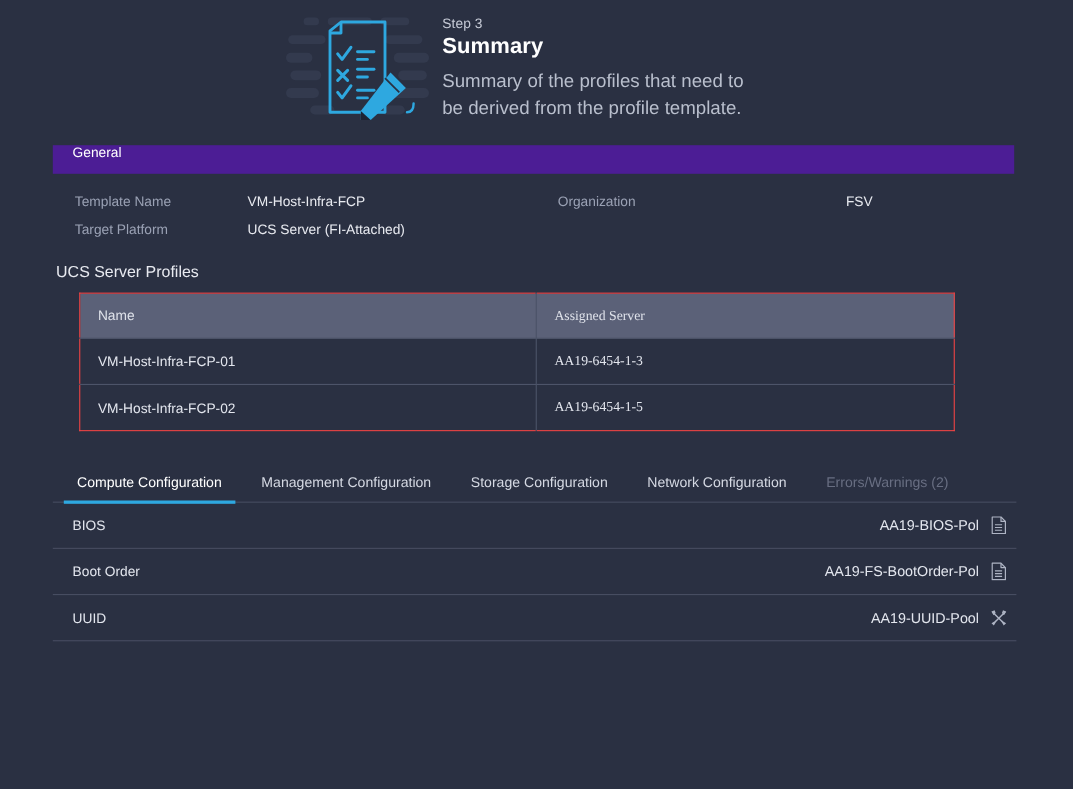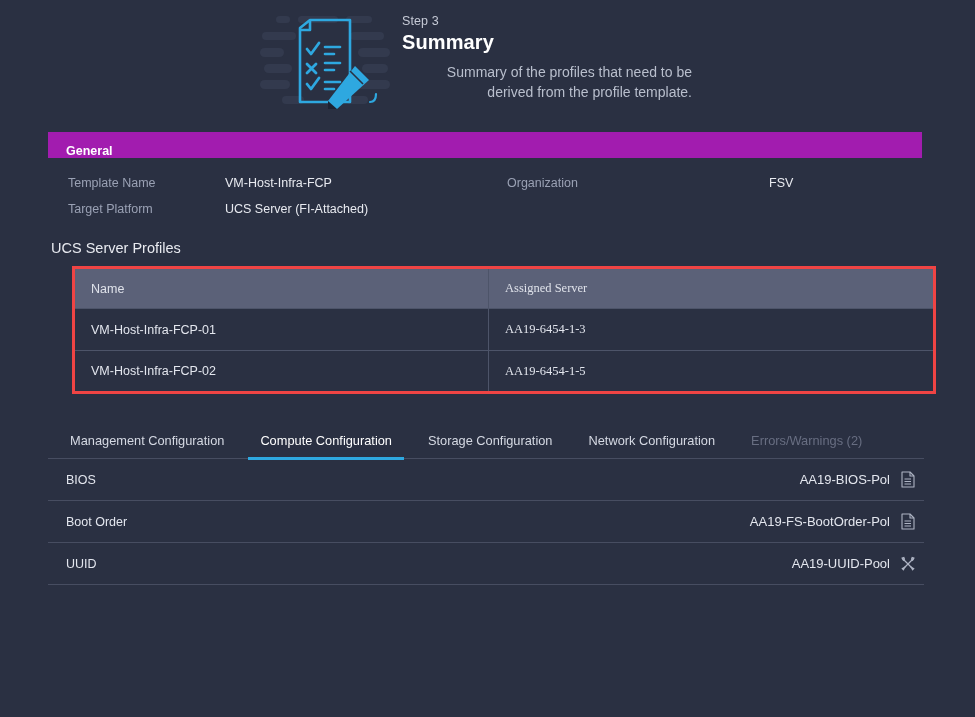--- a/index.html
+++ b/index.html
@@ -43,37 +43,35 @@
     margin-bottom: 3px;
   }
   .step-title {
     font-size: 20px;
     font-weight: bold;
     color: #ffffff;
     letter-spacing: 0.1px;
     margin-bottom: 8px;
   }
   .step-desc {
-    font-size: 14px;
+    font-size: 17px;
     color: #b9bfcd;
     line-height: 1.45;
     max-width: 290px;
-    text-align: right;
   }
 
   
   .section-bar {
     margin: 14px 53px 0 48px;
     height: 26px;
-    background: #a21caf;
-    display: flex;
-    align-items: flex-end;
+    background: #4c1d95;
+    display: flex;
+    align-items: flex-start;
     padding-left: 18px;
     box-sizing: border-box;
-    font-weight: bold;
   }
   .section-bar-title {
     font-size: 12.5px;
     color: #ffffff;
   }
 
   .kv-grid {
     margin: 18px 48px 0 48px;
     display: grid;
     grid-template-columns: 145px 270px 250px auto;
@@ -91,23 +89,23 @@
   }
 
   
   .subsection-title {
     margin: 24px 0 10px 51px;
     font-size: 14.5px;
     color: #e8eaf0;
   }
   .profiles-table {
     margin: 0 73px 0 72px;
-    border: 3px solid #ef4444;
+    border: 1px solid #ef4444;
     border-collapse: collapse;
-    width: 864px;
+    width: 796px;
     box-sizing: border-box;
   }
   .profiles-table th,
   .profiles-table td {
     text-align: left;
     padding: 0 0 0 16px;
     height: 42px;
     font-weight: normal;
     border-right: 1px solid #4d5469;
     border-bottom: 1px solid #4d5469;
@@ -277,22 +275,22 @@
       <td>AA19-6454-1-3</td>
     </tr>
     <tr>
       <td>VM-Host-Infra-FCP-02</td>
       <td>AA19-6454-1-5</td>
     </tr>
   </tbody>
 </table>
 
 <div class="tabs">
+  <div class="tab active">Compute Configuration</div>
   <div class="tab">Management Configuration</div>
-  <div class="tab active">Compute Configuration</div>
   <div class="tab">Storage Configuration</div>
   <div class="tab">Network Configuration</div>
   <div class="tab disabled">Errors/Warnings (2)</div>
 </div>
 
 <div class="policy-list">
 
   <div class="policy-row">
     <span class="policy-label">BIOS</span>
     <span class="policy-right">

